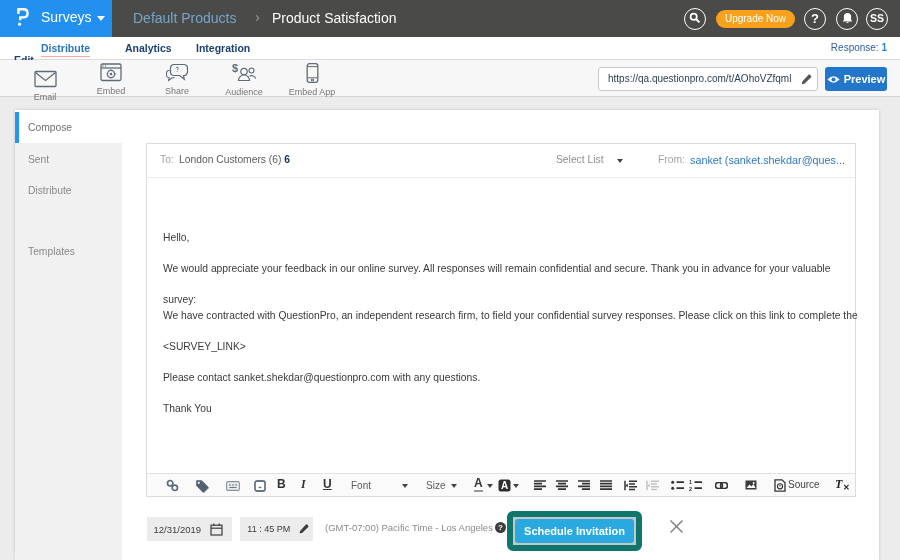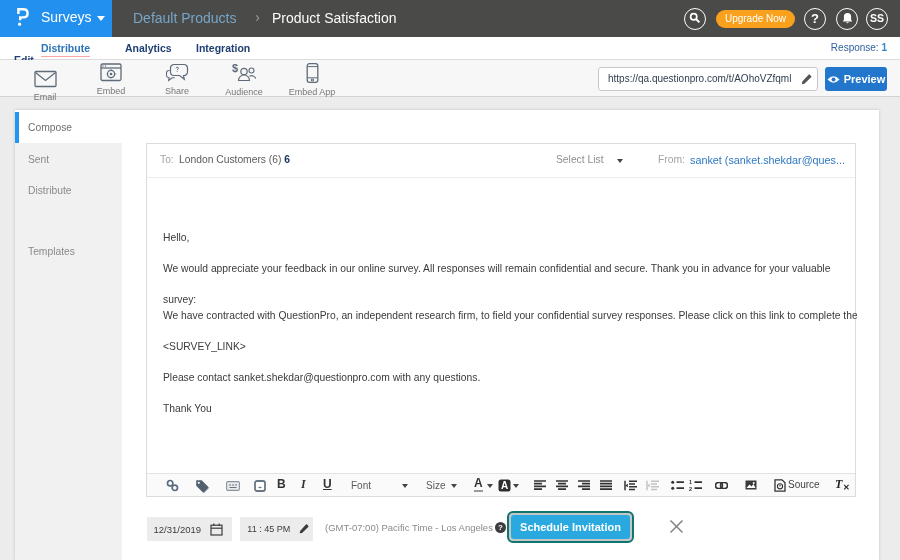--- a/index.html
+++ b/index.html
@@ -44,21 +44,21 @@
 .bodytext { position:absolute; left:16px; top:86px; width:694px; font-size:10.3px; color:#3a3a3a; line-height:15.5px; }
 .bodytext div { white-space:nowrap; overflow:hidden; height:15.5px; }
 .gapline { height:15.5px; }
 .etb { position:absolute; left:0; bottom:0; width:708px; height:23px; background:#fafafa; border-top:1px solid #e3e3e3; }
 .etb .ic { position:absolute; top:0; }
 .dd { position:absolute; top:6px; font-size:10px; color:#5a5a5a; }
 .dcaret { position:absolute; top:10px; width:0; height:0; border-left:3.5px solid transparent; border-right:3.5px solid transparent; border-top:4px solid #444; }
 
 
 .gbox { position:absolute; background:#ececec; font-size:11px; color:#3c3c3c; }
-.redring { position:absolute; left:492px; top:401px; border:2px solid #0f766e; border-radius:6px; padding:2px; background:#c6c6c6; }
+.redring { position:absolute; left:492px; top:401px; border:6px solid #0f766e; border-radius:6px; padding:2px; background:#c6c6c6; }
 .schbtn { width:119px; height:24px; background:#29a9e0; color:#fff; font-size:11px; font-weight:bold; border-radius:3px; text-align:center; line-height:24px; }
 </style>
 </head>
 <body>
 
 <div class="hdr">
   <div class="hdr-blue"></div>
   <svg class="abs" style="left:17px; top:8px;" width="12" height="19" viewBox="0 0 12 19">
     <path d="M1.4 6 V1.3 H6.4 C9 1.3 10.6 3 10.6 5.3 C10.6 7.6 9 9.4 6.4 9.4 H3.2 V12.2" fill="none" stroke="#fff" stroke-width="2.4"></path>
     <circle cx="2.6" cy="16.2" r="1.6" fill="#fff"></circle>

